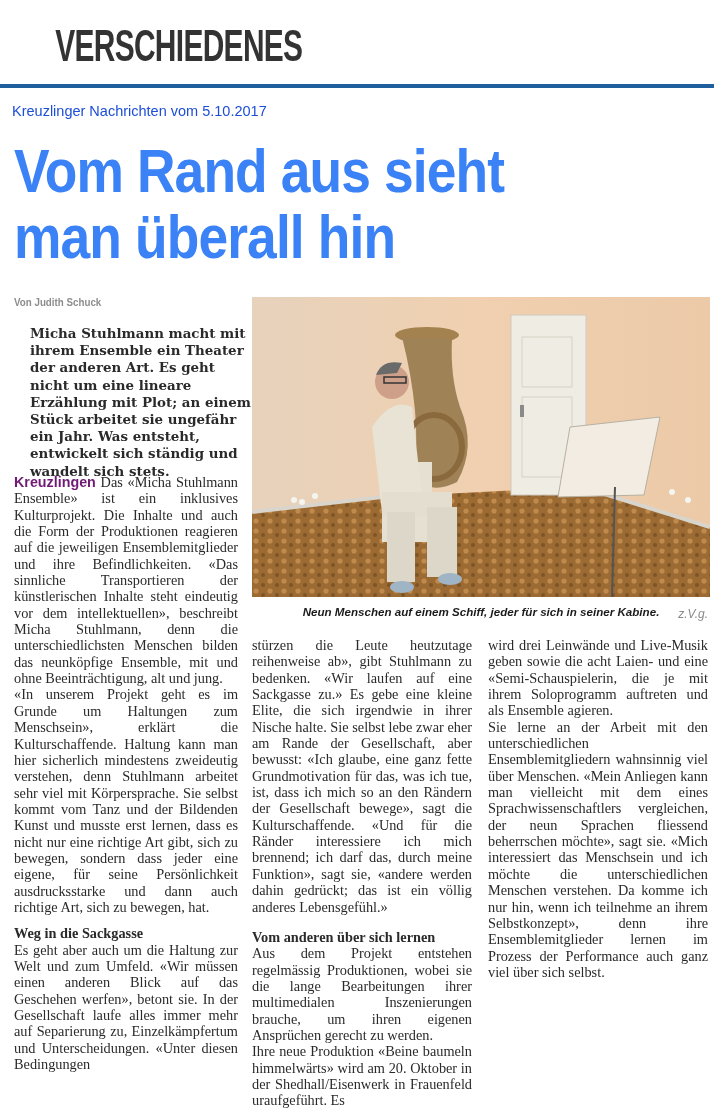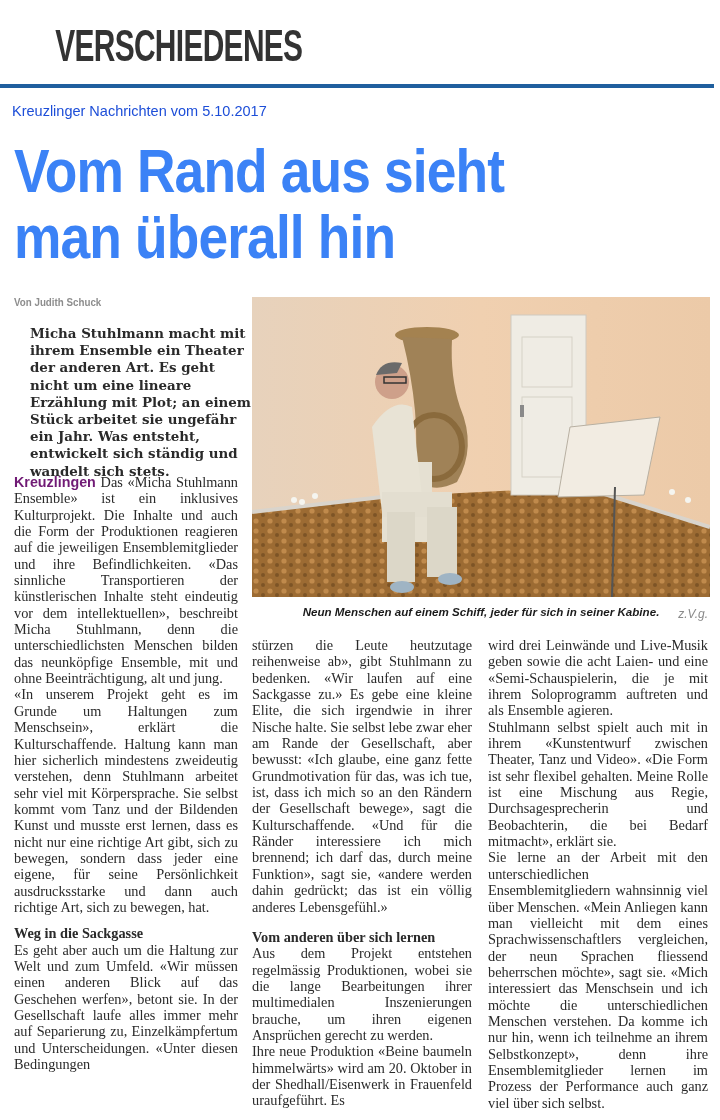--- a/index.html
+++ b/index.html
@@ -97,15 +97,14 @@
 
 <div class="col" id="col2">
   <p>stürzen die Leute heutzutage reihenweise ab», gibt Stuhlmann zu bedenken. «Wir laufen auf eine Sackgasse zu.» Es gebe eine kleine Elite, die sich irgendwie in ihrer Nische halte. Sie selbst lebe zwar eher am Rande der Gesellschaft, aber bewusst: «Ich glaube, eine ganz fette Grundmotivation für das, was ich tue, ist, dass ich mich so an den Rändern der Gesellschaft bewege», sagt die Kulturschaffende. «Und für die Ränder interessiere ich mich brennend; ich darf das, durch meine Funktion», sagt sie, «andere werden dahin gedrückt; das ist ein völlig anderes Lebensgefühl.»</p>
   <p class="sub" style="margin-top:14px">Vom anderen über sich lernen</p>
   <p>Aus dem Projekt entstehen regelmässig Produktionen, wobei sie die lange Bearbeitungen ihrer multimedialen Inszenierungen brauche, um ihren eigenen Ansprüchen gerecht zu werden.</p>
   <p>Ihre neue Produktion «Beine baumeln himmelwärts» wird am 20. Oktober in der Shedhall/Eisenwerk in Frauenfeld uraufgeführt. Es</p>
 </div>
 
 <div class="col" id="col3">
   <p>wird drei Leinwände und Live-Musik geben sowie die acht Laien- und eine «Semi-Schauspielerin, die je mit ihrem Soloprogramm auftreten und als Ensemble agieren.</p>
-  <p>Stuhlmann selbst spielt auch mit in ihrem «Kunstentwurf zwischen Theater, Tanz und Video». «Die Form ist sehr flexibel gehalten. Meine Rolle ist eine Mischung aus Regie, Durchsagesprecherin und Beobachterin, die bei Bedarf mitmacht», erklärt sie.</p>
   <p>Sie lerne an der Arbeit mit den unterschiedlichen Ensemblemitgliedern wahnsinnig viel über Menschen. «Mein Anliegen kann man vielleicht mit dem eines Sprachwissenschaftlers vergleichen, der neun Sprachen fliessend beherrschen möchte», sagt sie. «Mich interessiert das Menschsein und ich möchte die unterschiedlichen Menschen verstehen. Da komme ich nur hin, wenn ich teilnehme an ihrem Selbstkonzept», denn ihre Ensemblemitglieder lernen im Prozess der Performance auch ganz viel über sich selbst.</p>
 </div>
 
 </body></html>

